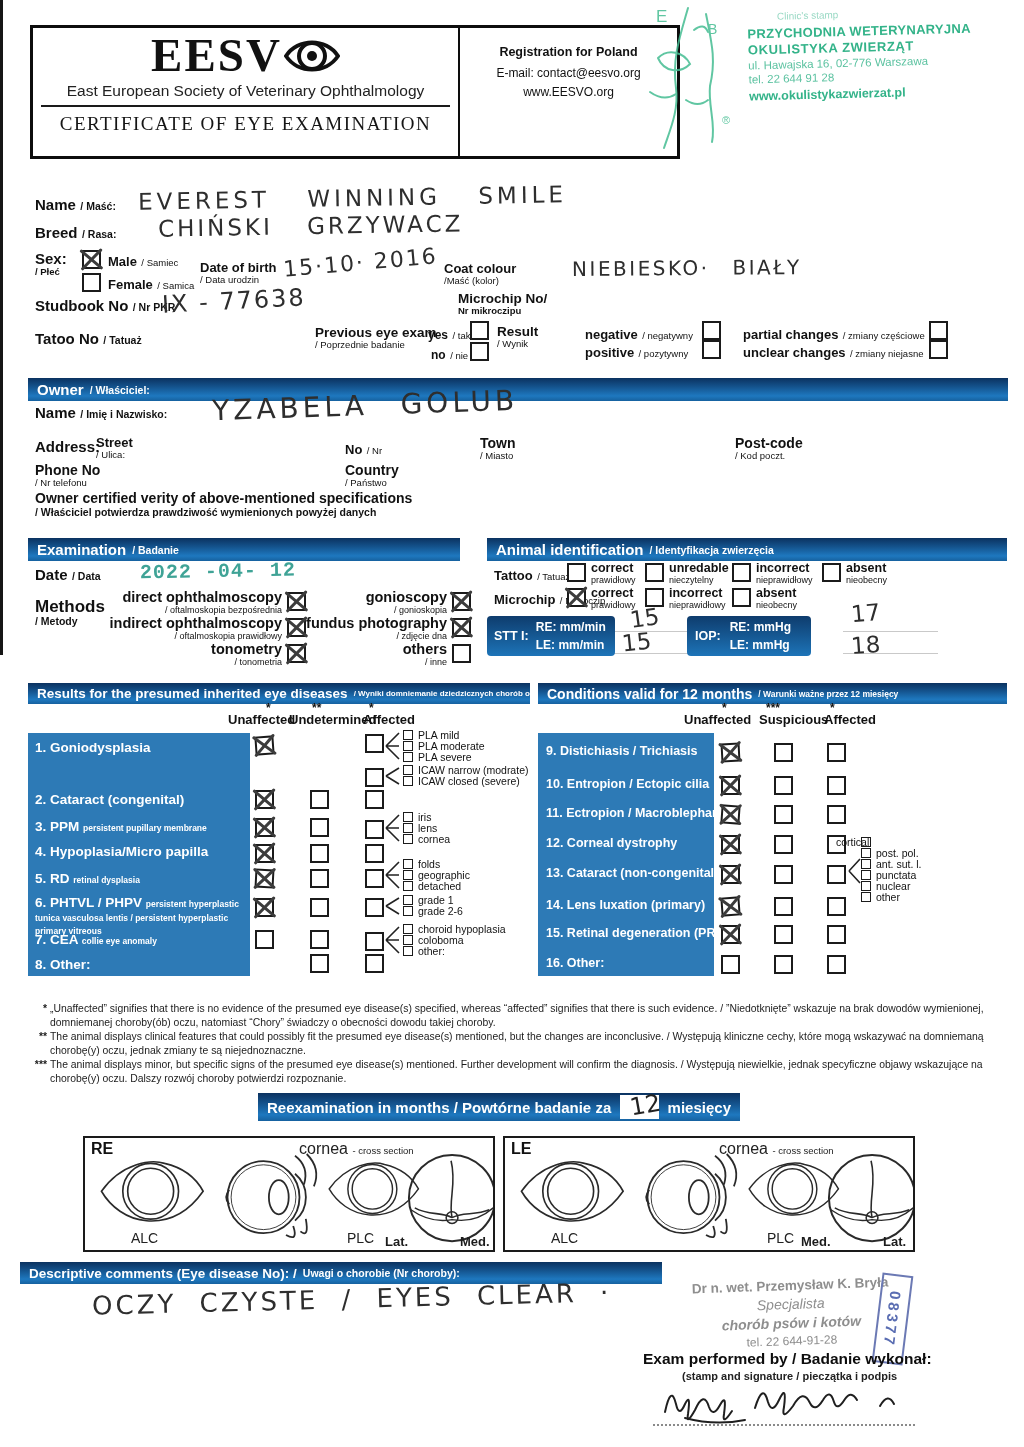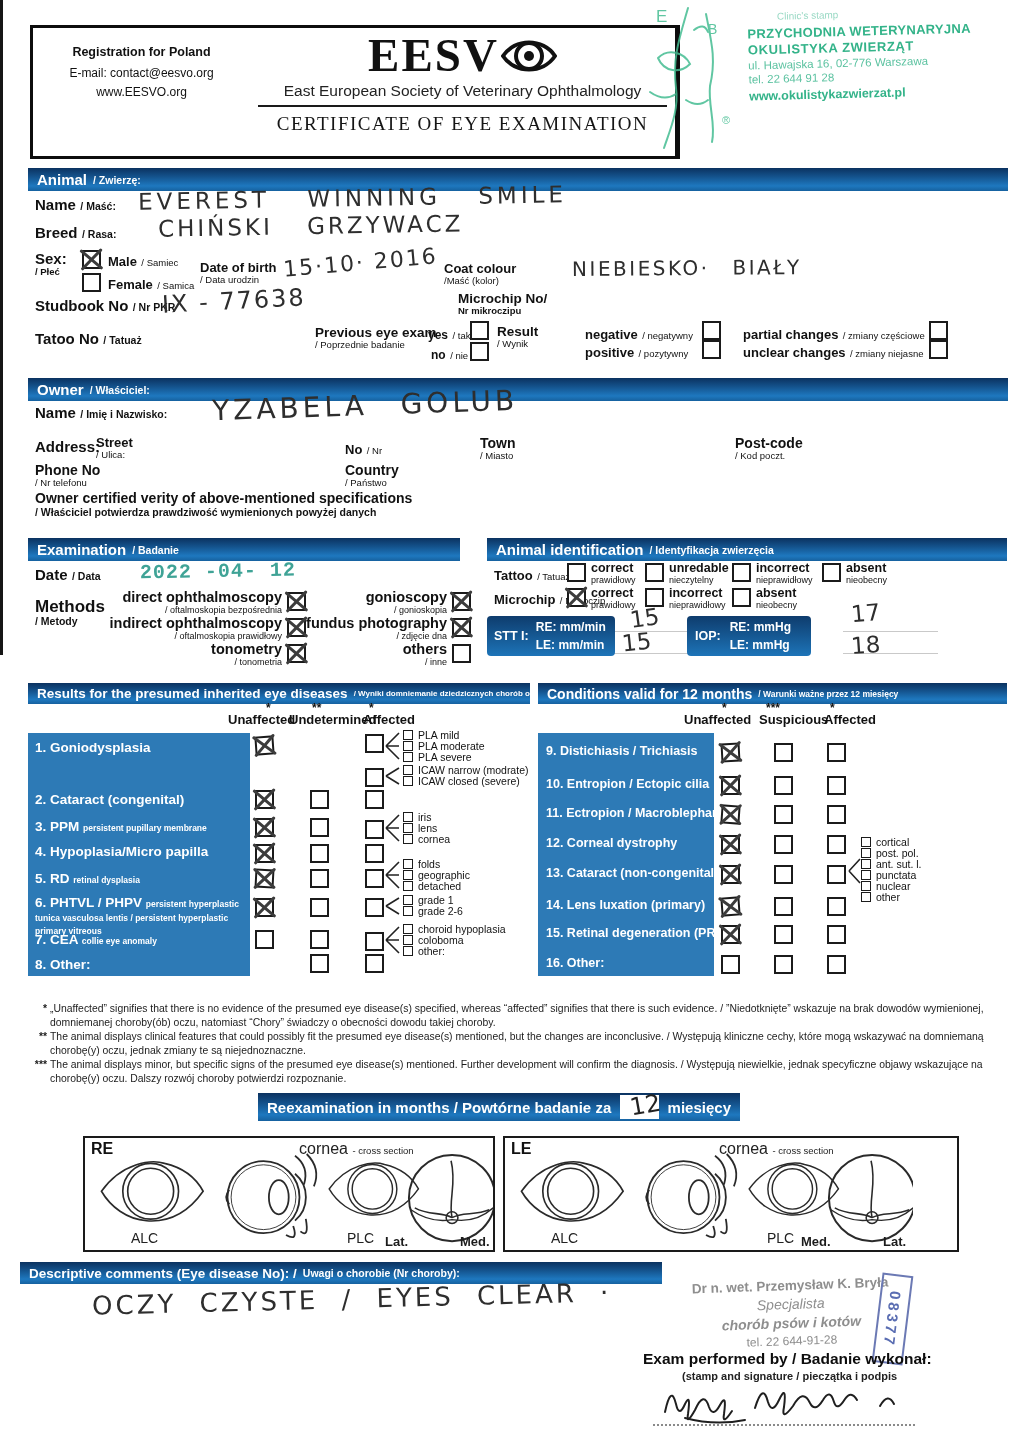--- a/index.html
+++ b/index.html
@@ -53,39 +53,39 @@
   .guide{position:absolute;height:1px;background:#c9c9c9}
 </style>
 </head>
 <body>
 
 <div id="page">
 
   <div class="abs" style="left:0;top:0;width:3px;height:655px;background:#151515"></div>
 
   <div class="abs" style="left:30px;top:25px;width:650px;height:134px;border:3px solid #0d0d0d;display:flex;box-sizing:border-box;background:#fff">
-    <div style="flex:1;text-align:center;padding-top:17px">
-      <div style="font-weight:bold;font-size:12.5px;margin-bottom:7px">Registration for Poland</div>
-      <div style="font-size:12px;margin-bottom:5px">E-mail: contact@eesvo.org</div>
-      <div style="font-size:12px">www.EESVO.org</div>
-    </div>
     <div style="width:425px;border-right:2.5px solid #0d0d0d;text-align:center;position:relative">
       <div style="margin-top:4px;line-height:1">
         <span style="font-family:'Liberation Serif',serif;font-weight:bold;font-size:47px;letter-spacing:2px;vertical-align:middle">EESV</span><span style="display:inline-block;vertical-align:middle;margin-left:2px">
           <svg width="56" height="44" viewBox="0 0 56 44">
             <path d="M2,22 C14,4 42,4 54,22 C42,40 14,40 2,22 Z" fill="none" stroke="#111" stroke-width="4"></path>
             <circle cx="28" cy="22" r="13" fill="none" stroke="#111" stroke-width="4"></circle>
             <circle cx="28" cy="22" r="5" fill="#111"></circle>
           </svg>
         </span>
       </div>
       <div style="font-size:15.5px;color:#222;margin-top:3px">East European Society of Veterinary Ophthalmology</div>
       <div style="border-top:2px solid #1a1a1a;margin:5px 8px 0 8px"></div>
       <div style="font-family:'Liberation Serif',serif;font-size:19px;letter-spacing:1.5px;margin-top:6px;color:#151515">CERTIFICATE OF EYE EXAMINATION</div>
     </div>
+    <div style="flex:1;text-align:center;padding-top:17px">
+      <div style="font-weight:bold;font-size:12.5px;margin-bottom:7px">Registration for Poland</div>
+      <div style="font-size:12px;margin-bottom:5px">E-mail: contact@eesvo.org</div>
+      <div style="font-size:12px">www.EESVO.org</div>
+    </div>
   </div>
 
   <div class="abs" style="left:630px;top:0;width:112px;height:152px">
     <svg width="112" height="152" viewBox="0 0 112 152" style="opacity:.85">
       <g fill="none" stroke="#45bd92" stroke-width="2" stroke-linecap="round">
         <path d="M58,8 C50,36 42,58 46,88 C49,110 40,130 34,148"></path>
         <path d="M76,14 C82,44 86,60 80,86 C78,106 86,124 82,142"></path>
         <path d="M28,58 C38,48 54,52 60,64 C50,74 34,72 28,58"></path>
         <path d="M20,92 q14,10 26,2"></path>
         <path d="M56,100 q12,8 22,0"></path>
@@ -99,24 +99,20 @@
 
   <div class="abs gstamp" style="left:748px;top:8px;width:270px;transform:rotate(-1.5deg)">
     <div style="font-size:10px;opacity:.5;margin-left:30px;margin-bottom:3px">Clinic's stamp</div>
     <div style="font-size:13px;font-weight:bold;letter-spacing:.3px">PRZYCHODNIA WETERYNARYJNA</div>
     <div style="font-size:13px;font-weight:bold;letter-spacing:.6px">OKULISTYKA ZWIERZĄT</div>
     <div style="font-size:11.5px;margin-top:2px;opacity:.8">ul. Hawajska 16, 02-776 Warszawa</div>
     <div style="font-size:11.5px;opacity:.8">tel. 22 644 91 28</div>
     <div style="font-size:12.5px;font-weight:bold;margin-top:2px">www.okulistykazwierzat.pl</div>
   </div>
 
-  <div class="bar" style="left:28px;top:168px;width:980px;height:23px">
-    <span class="en" style="font-size:15px">Animal</span>
-    <span class="pl" style="font-size:10.5px">/ Zwierzę:</span>
-  </div>
 
   <div class="lab" style="left:35px;top:196px">
     <span class="e15">Name</span>
     <span class="p10">/ Maść:</span>
   </div>
   <div class="hw" style="left:138px;top:187px;font-size:23px;letter-spacing:4px;word-spacing:26px;transform:rotate(-1deg)">EVEREST WINNING SMILE</div>
 
   <div class="lab" style="left:35px;top:224px">
     <span class="e15">Breed</span>
     <span class="p10">/ Rasa:</span>
@@ -537,21 +533,21 @@
   <span class="cb" style="left:827px;top:925px"></span>
 
   <span class="cb" style="left:721px;top:955px"></span>
   <span class="cb" style="left:774px;top:955px"></span>
   <span class="cb" style="left:827px;top:955px"></span>
 
   <svg class="abs" style="left:848px;top:856px" width="14" height="30" viewBox="0 0 14 30">
       <path d="M1,15 L12,3 M1,15 L12,27" stroke="#222" stroke-width="1.6" fill="none"></path>
     </svg>
   <span class="cbs" style="left:861px;top:837px"></span>
-  <span class="sol" style="left:876px;top:837px">cortical</span>
+  <span class="sol" style="left:836px;top:837px">cortical</span>
   <span class="cbs" style="left:861px;top:848px"></span>
   <span class="sol" style="left:876px;top:848px">post. pol.</span>
   <span class="cbs" style="left:861px;top:859px"></span>
   <span class="sol" style="left:876px;top:859px">ant. sut. l.</span>
   <span class="cbs" style="left:861px;top:870px"></span>
   <span class="sol" style="left:876px;top:870px">punctata</span>
   <span class="cbs" style="left:861px;top:881px"></span>
   <span class="sol" style="left:876px;top:881px">nuclear</span>
   <span class="cbs" style="left:861px;top:892px"></span>
   <span class="sol" style="left:876px;top:892px">other</span>
@@ -617,21 +613,21 @@
           <circle cx="48" cy="68" r="6" stroke-width="1.6"></circle>
         </g>
       </g>
     </svg>
     <span class="abs" style="left:46px;top:92px;font-size:14px;color:#222">ALC</span>
     <span class="abs" style="left:262px;top:92px;font-size:14px;color:#222">PLC</span>
     <span class="abs" style="left:300px;top:96px;font-size:13px;font-weight:bold;color:#1c1c1c">Lat.</span>
     <span class="abs" style="left:375px;top:96px;font-size:13px;font-weight:bold;color:#1c1c1c">Med.</span>
   </div>
 
-  <div class="eyebox" style="left:503px;top:1136px;width:456px;height:116px">
+  <div class="eyebox" style="left:503px;top:1136px;width:412px;height:116px">
     <span class="abs" style="left:6px;top:2px;font-weight:bold;font-size:16px">LE</span>
     <span class="abs nw" style="left:214px;top:2px">
       <span style="font-size:16px;color:#222">cornea</span>
       <span style="font-size:9.5px;color:#222">- cross section</span>
     </span>
     <svg class="abs" style="left:2px;top:12px" width="406" height="100" viewBox="0 0 406 100">
       <g fill="none" stroke="#2a2a2a" stroke-width="2">
         <g transform="translate(12,6) scale(0.82)">
           <path d="M3,43 C28,8 64,4 80,9 C106,15 120,30 127,43 C108,70 84,81 58,79 C34,77 14,62 3,43 Z"></path>
           <circle cx="63" cy="43" r="34"></circle>

